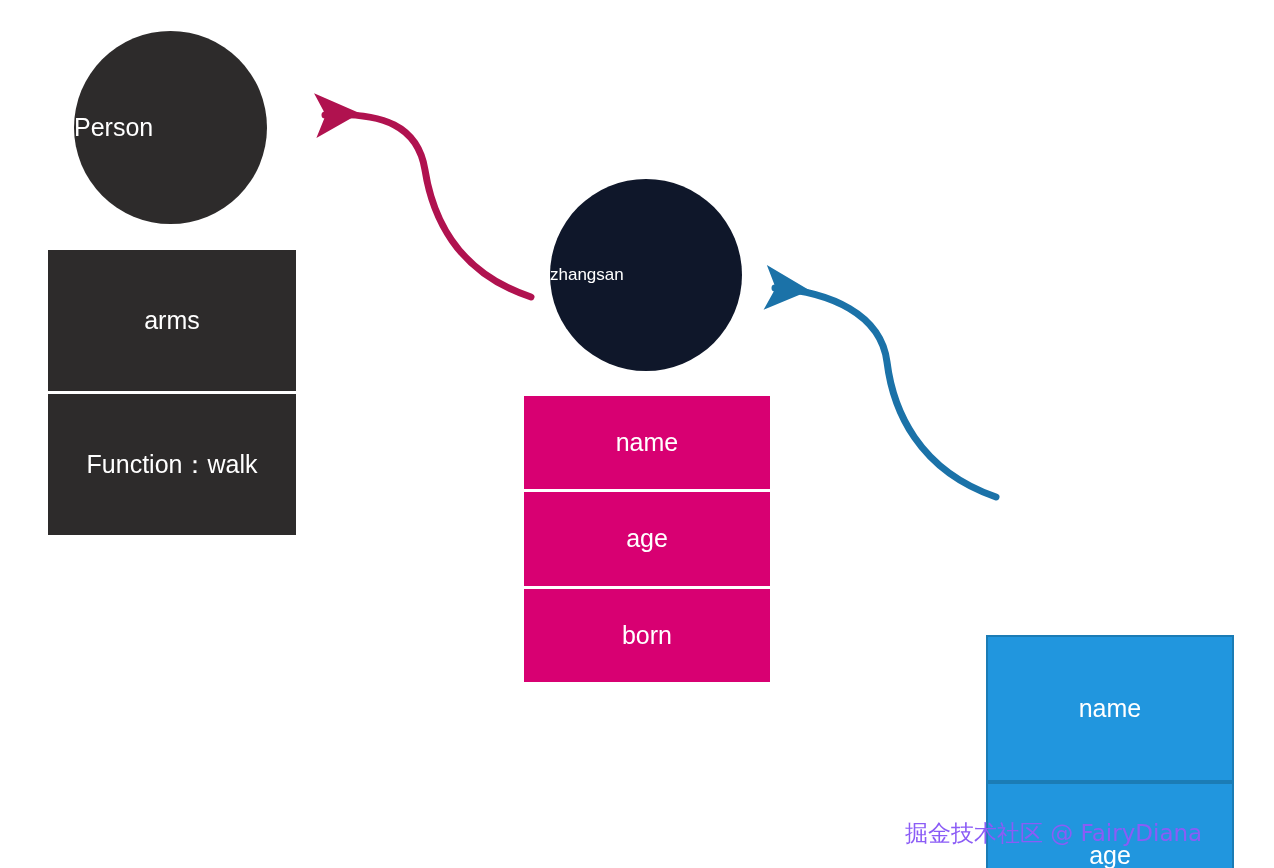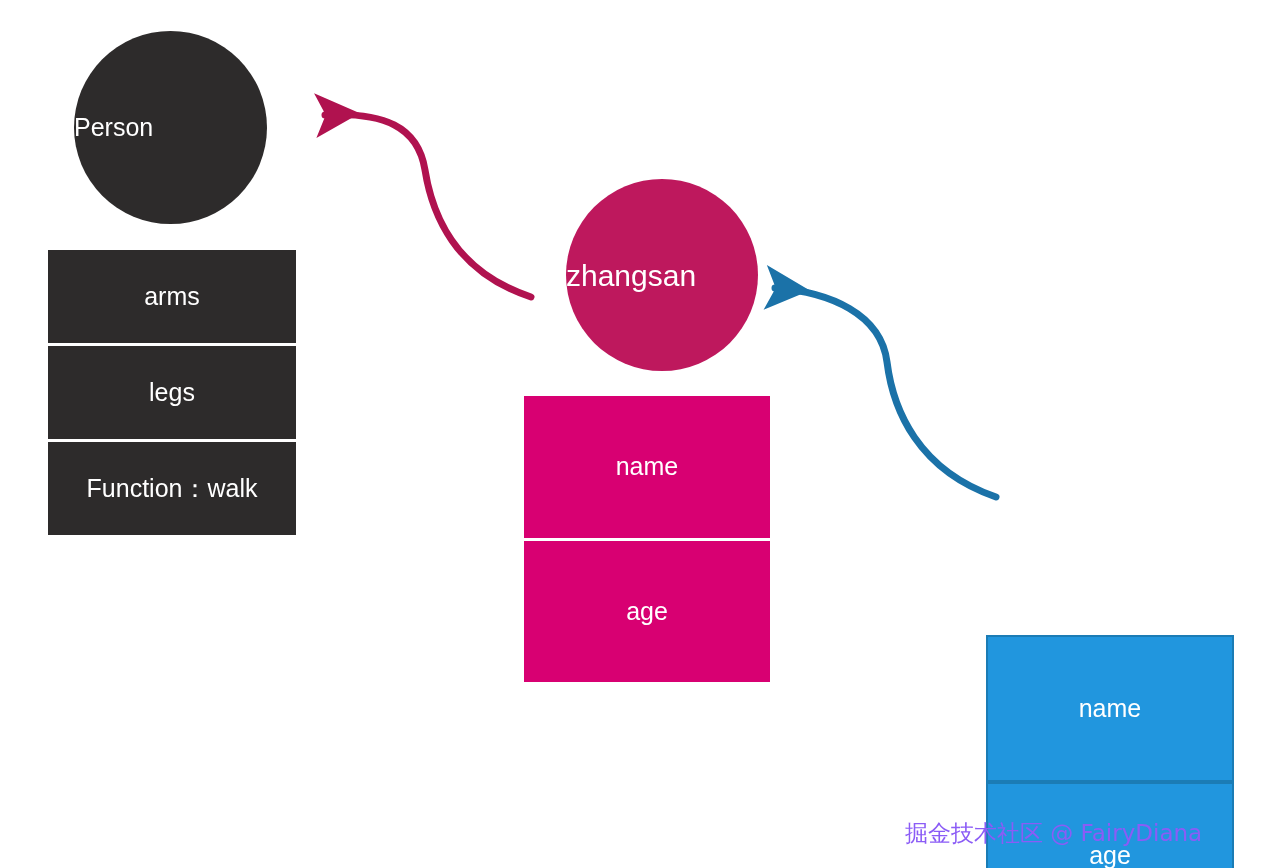--- a/index.html
+++ b/index.html
@@ -28,24 +28,24 @@
     line-height: 1.1;
     white-space: nowrap;
   }
   #circle-person {
     left: 74px;  top: 31px;
     width: 193px; height: 193px;
     background: #2d2b2b;
     font-size: 25px;
   }
   #circle-zhangsan {
-    left: 566px; top: 179px;
+    left: 550px; top: 179px;
     width: 192px; height: 192px;
-    background: #be185d;
-    font-size: 30px;
+    background: #0f172a;
+    font-size: 17px;
   }
   #circle-zhangxiaosan {
     left: 1015px; top: 423px;
     width: 190px; height: 190px;
     background: #2196de;
     font-size: 21px;
   }
 
   
   .prop-table {
@@ -144,37 +144,37 @@
 
   <div class="node-circle" id="circle-person">
     <span>Person</span>
   </div>
 
   <div class="prop-table" id="table-person">
     <div class="prop-row">
       <span>arms</span>
     </div>
     <div class="prop-row">
-      <span>legs</span>
-    </div>
-    <div class="prop-row">
       <span>Function：walk</span>
     </div>
   </div>
 
   <div class="node-circle" id="circle-zhangsan">
     <span>zhangsan</span>
   </div>
 
   <div class="prop-table" id="table-zhangsan">
     <div class="prop-row">
       <span>name</span>
     </div>
     <div class="prop-row">
       <span>age</span>
+    </div>
+    <div class="prop-row">
+      <span>born</span>
     </div>
   </div>
 
 
   <div class="prop-table" id="table-zhangxiaosan">
     <div class="prop-row">
       <span>name</span>
     </div>
     <div class="prop-row">
       <span>age</span>

